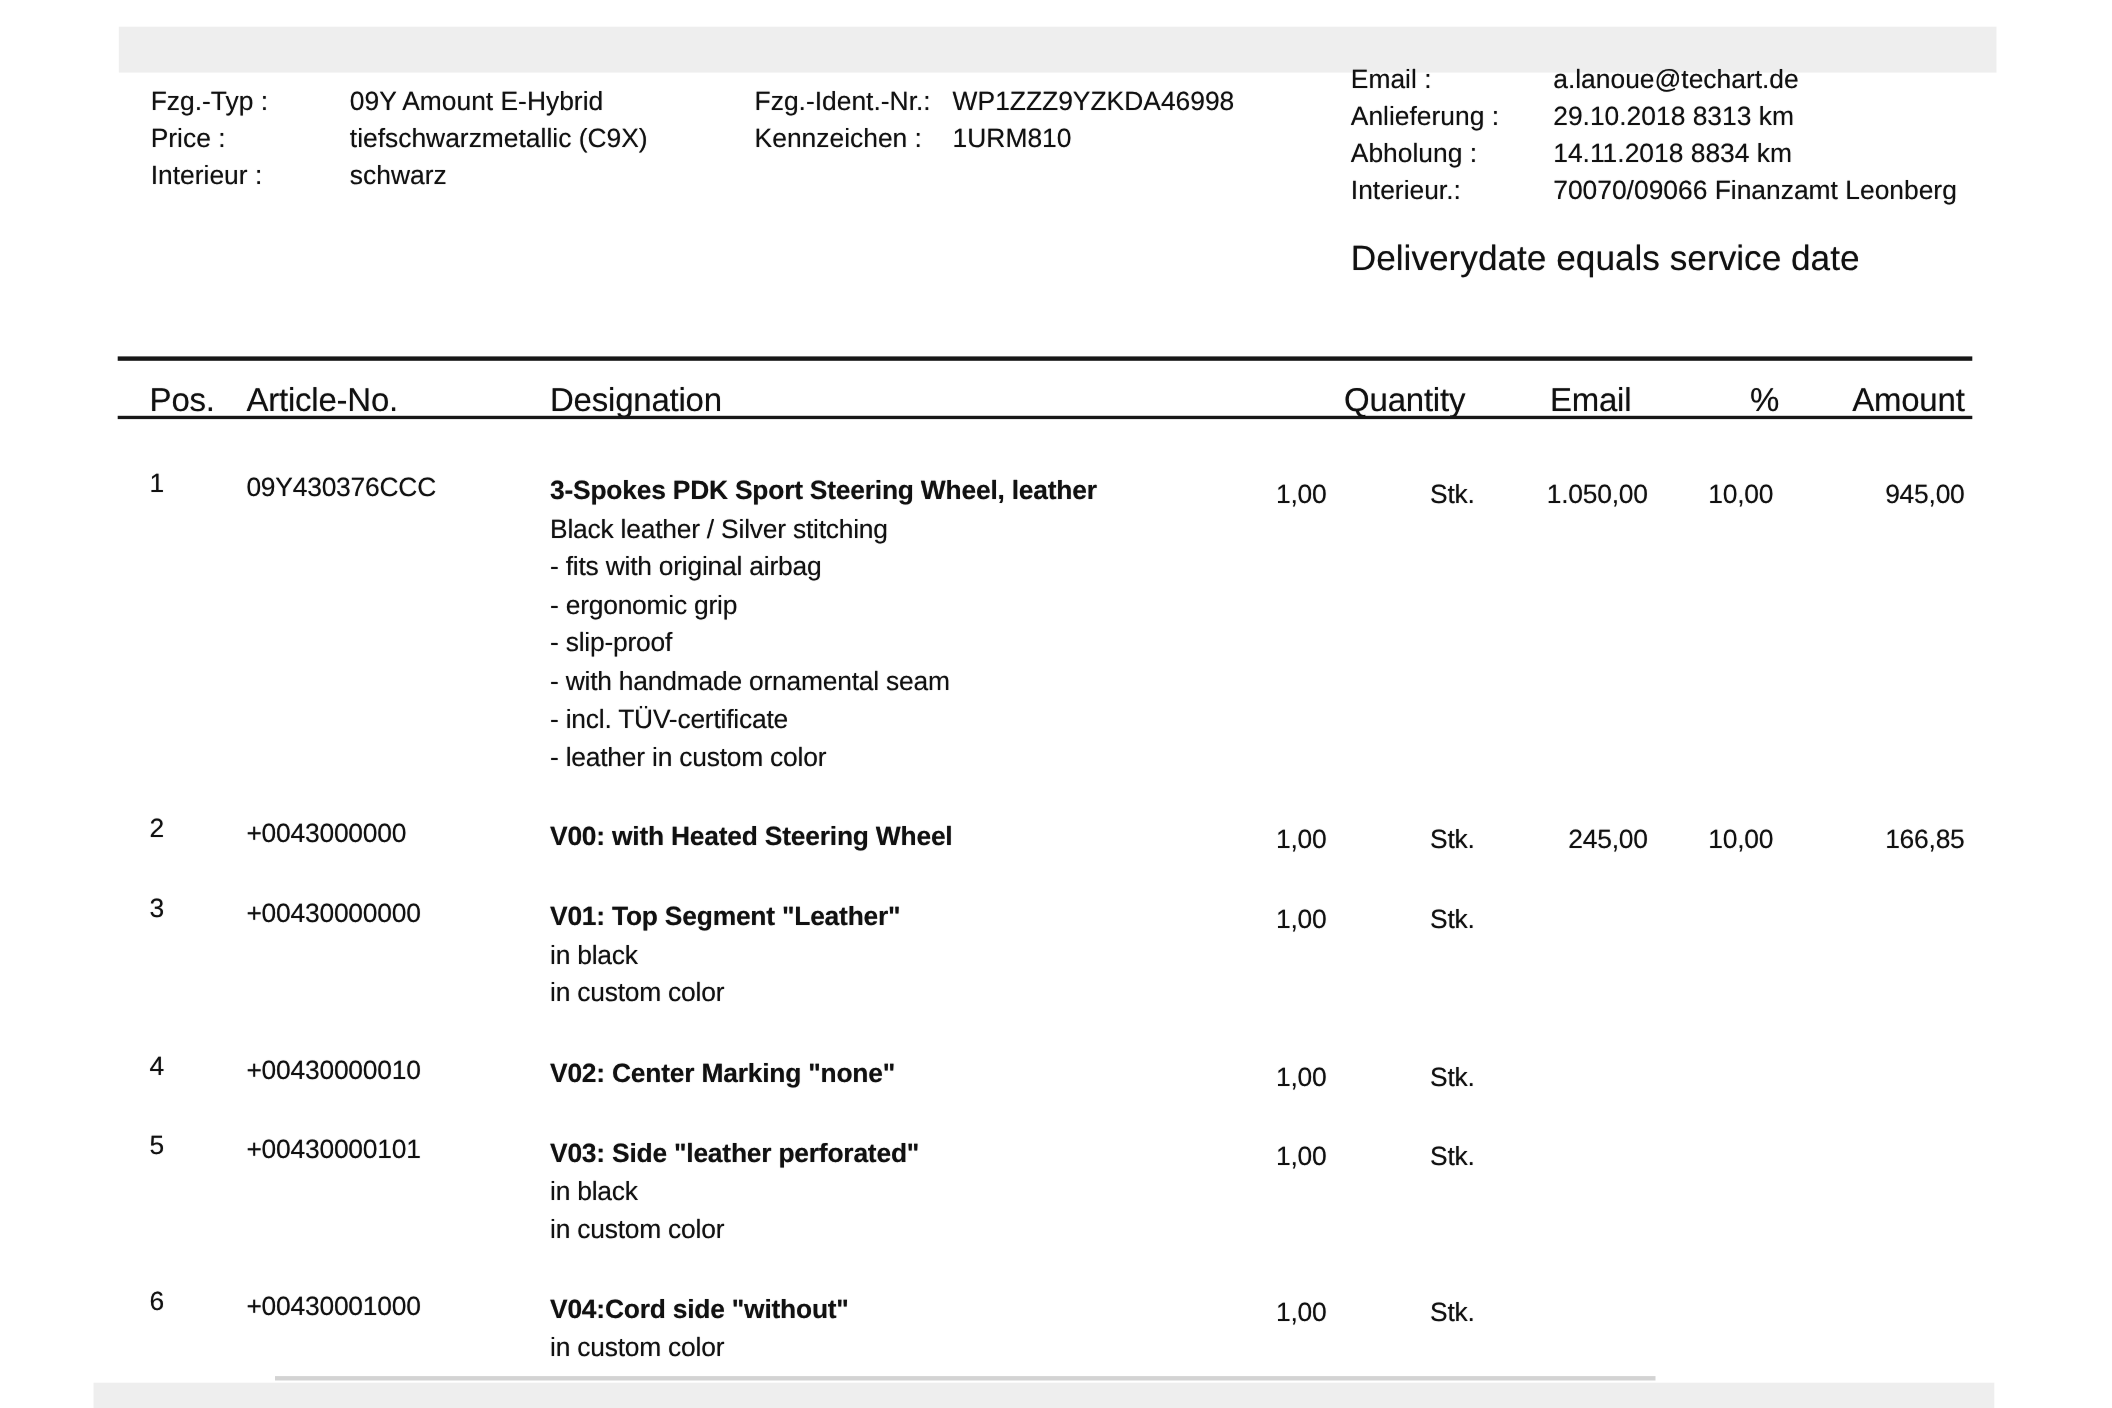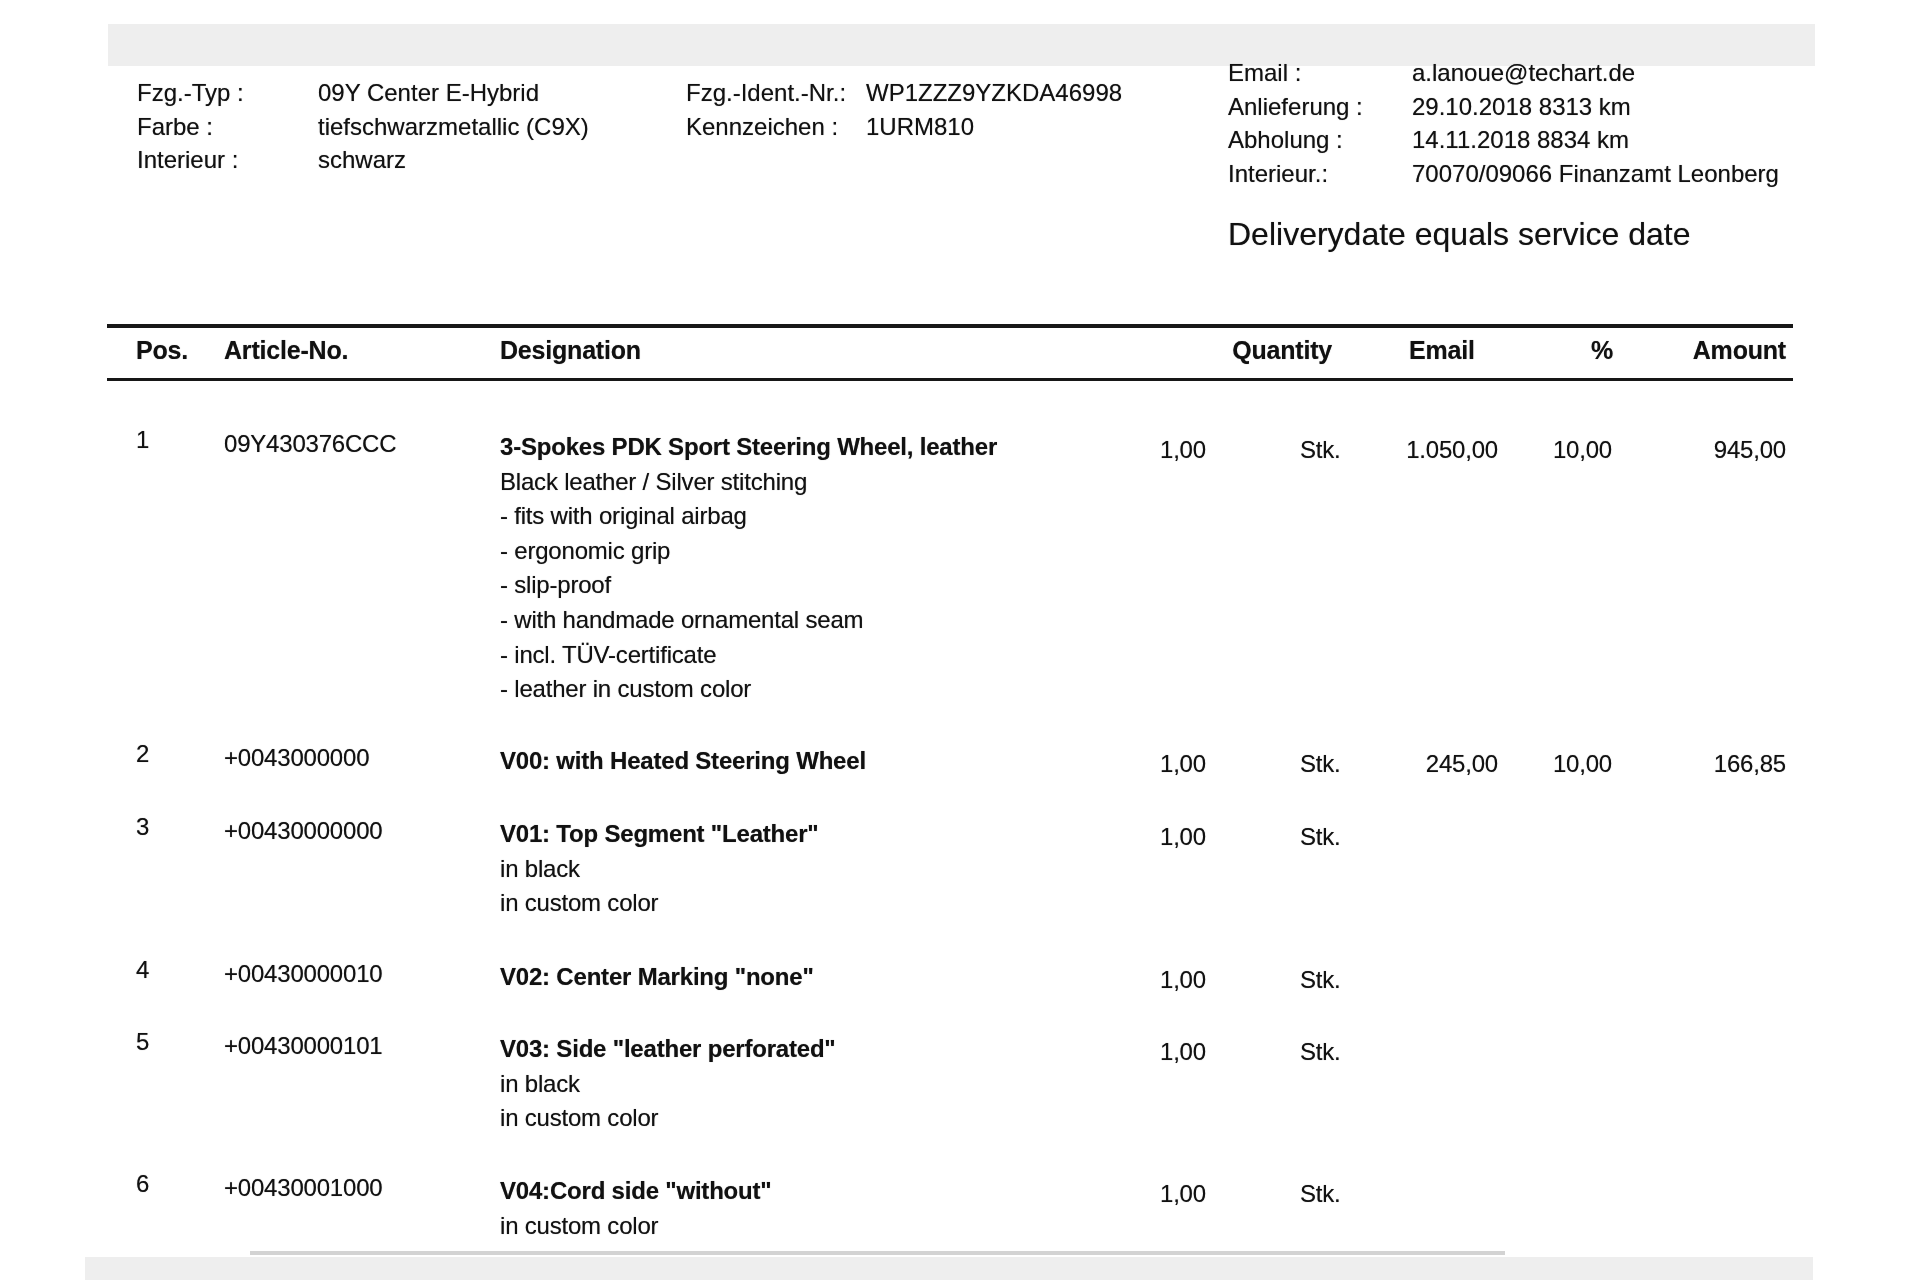--- a/index.html
+++ b/index.html
@@ -27,21 +27,21 @@
   .info-label{display:inline-block;flex:0 0 auto;}
   .g1{left:137px;top:52px;}  .g1 .info-label{width:181px;}
   .g2{left:686px;top:52px;}  .g2 .info-label{width:180px;}
   .g3{left:1228px;top:32px;} .g3 .info-label{width:184px;}
   .note{position:absolute;left:1228px;top:192px;font-size:32px;}
 
   .rule{position:absolute;background:#1c1c1c;}
   .rule-1{left:107px;top:300px;width:1686px;height:4px;}
   .rule-2{left:107px;top:354px;width:1686px;height:3px;}
 
-  .th{position:absolute;top:312px;font-weight:bold;font-size:25px;letter-spacing:-0.2px;}
+  .th{position:absolute;top:324px;font-weight:normal;font-size:30px;letter-spacing:-0.2px;}
   .th-pos{left:136px;}
   .th-article{left:224px;}
   .th-designation{left:500px;}
   .th-quantity{left:1160px;width:172px;text-align:right;}
   .th-price{left:1409px;}
   .th-percent{left:1591px;}
   .th-amount{left:1610px;width:176px;text-align:right;}
 
   .row{position:absolute;left:0;top:0;width:1920px;font-size:24px;letter-spacing:-0.2px;}
   .c-pos{position:absolute;left:136px;top:-4px;}
@@ -60,24 +60,24 @@
 <div class="page">
   <div class="scan">
 
     <div class="band band-top"></div>
     <div class="band band-bottom"></div>
     <div class="smudge"></div>
 
     <div class="info-group g1">
       <div class="info-row">
         <span class="info-label">Fzg.-Typ :</span>
-        <span>09Y Center E-Hybrid</span>
-      </div>
-      <div class="info-row">
-        <span class="info-label">Farbe :</span>
+        <span>09Y Amount E-Hybrid</span>
+      </div>
+      <div class="info-row">
+        <span class="info-label">Price :</span>
         <span>tiefschwarzmetallic (C9X)</span>
       </div>
       <div class="info-row">
         <span class="info-label">Interieur :</span>
         <span>schwarz</span>
       </div>
     </div>
 
     <div class="info-group g2">
       <div class="info-row">

